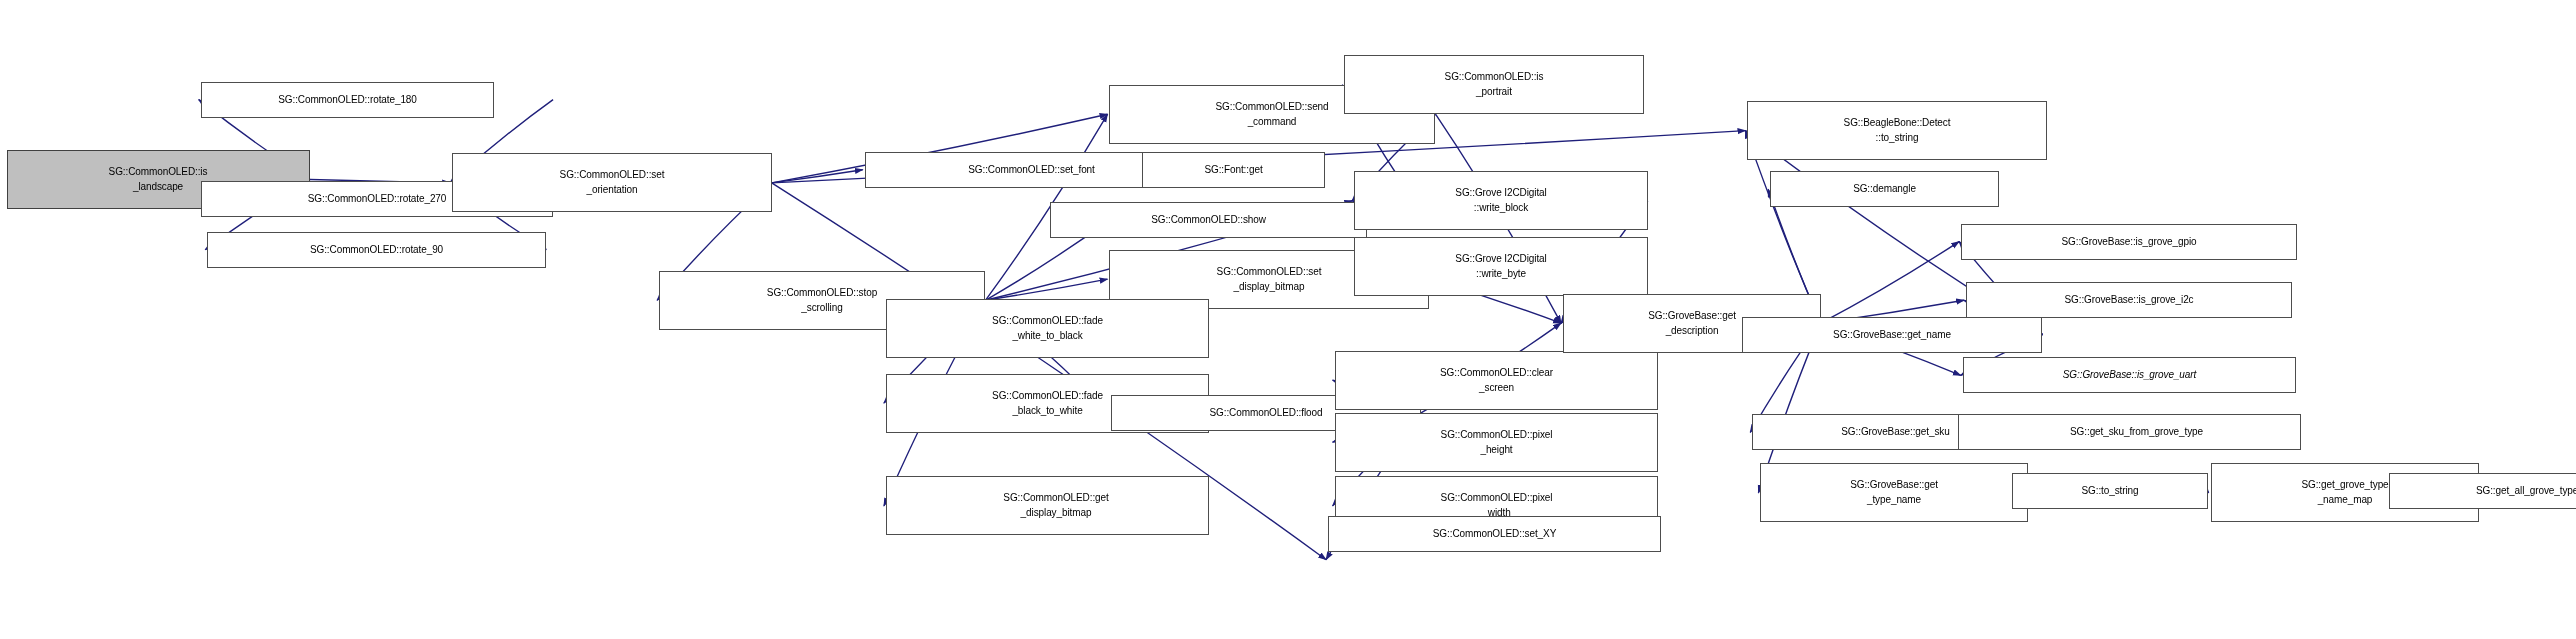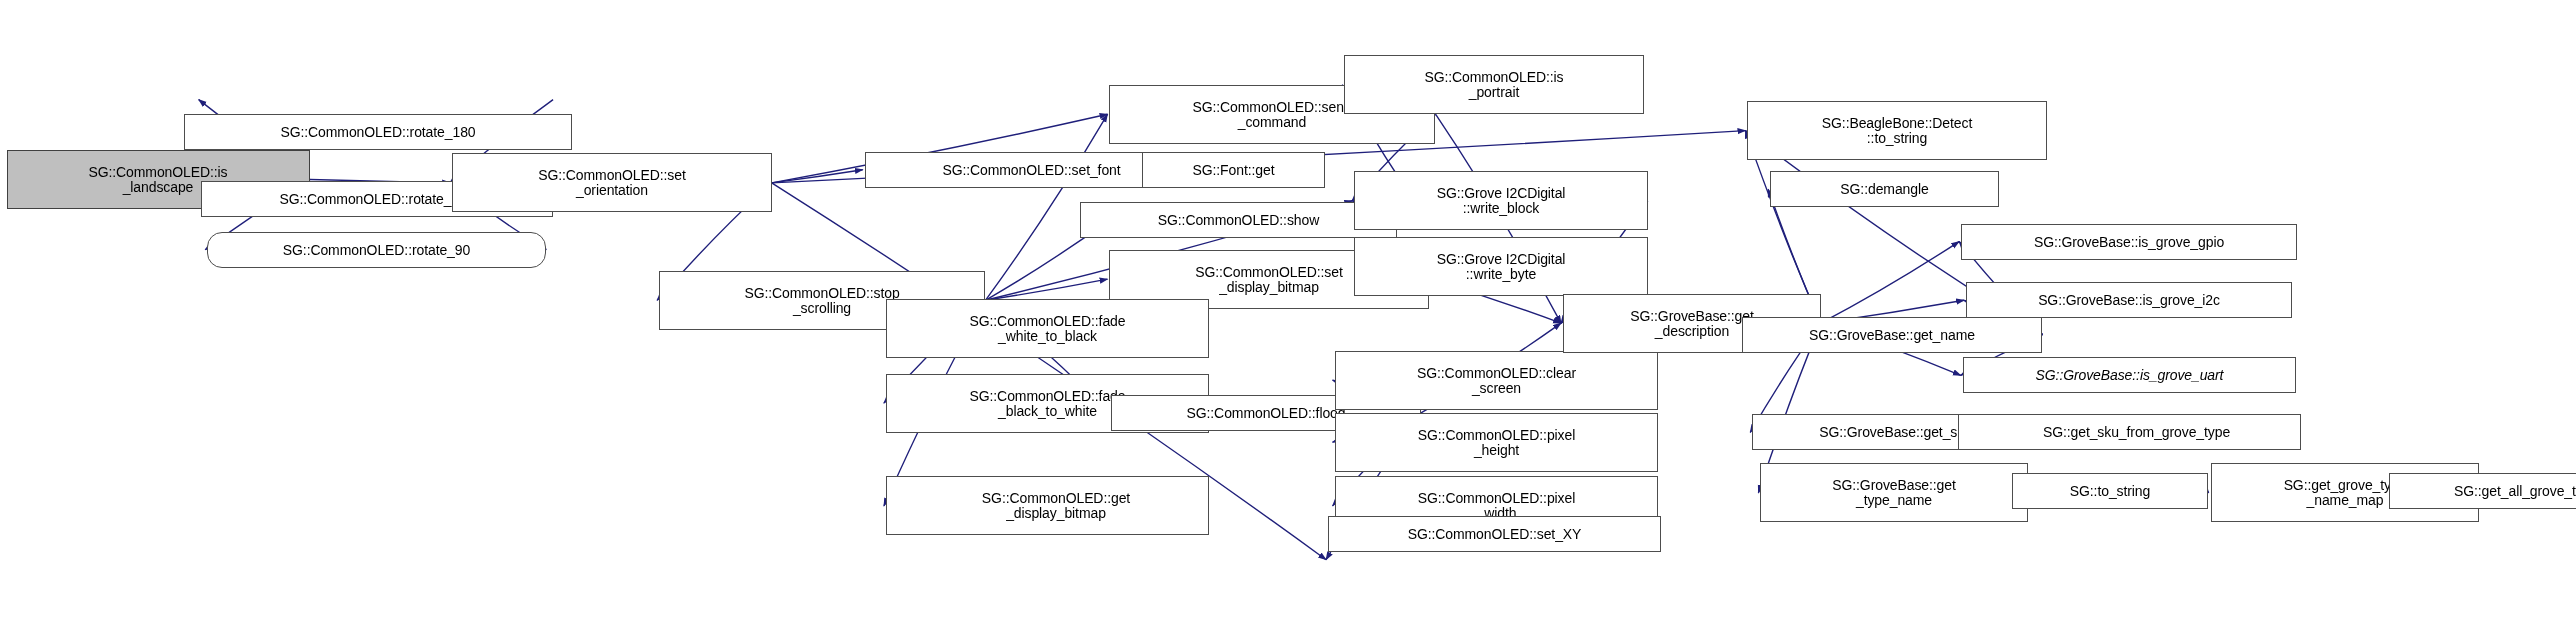--- a/index.html
+++ b/index.html
@@ -1,21 +1,21 @@
 <!DOCTYPE html>
 <html><head>
 <meta charset="utf-8">
 <style>
   html,body{margin:0;padding:0;background:#ffffff;}
   body{font-family:"Liberation Sans",sans-serif;}
   #graph{position:relative;width:2576px;height:640px;background:#ffffff;overflow:hidden;}
   #graph svg{position:absolute;left:0;top:0;width:2576px;height:640px;}
   .node{position:absolute;box-sizing:border-box;border:1px solid #4d4d4d;background:#ffffff;
         display:flex;align-items:center;justify-content:center;text-align:center;
-        font-size:14px;color:#000000;line-height:14.7px;white-space:pre-line;
+        font-size:10px;color:#000000;line-height:14.7px;white-space:pre-line;
         letter-spacing:-0.1px;}
   .node.root{background:#bfbfbf;border:1px solid #404040;}
 </style>
 </head>
 <body>
 
 <div id="graph">
   <svg id="edges" viewBox="0 0 2621 651">
     <defs>
       <marker id="arrow" markerWidth="9" markerHeight="9" refX="8" refY="3.2" orient="auto" markerUnits="userSpaceOnUse">
@@ -71,29 +71,29 @@
         <path d="M 2078.3199999999997,340.29999999999995 Q 1927.0899999999997,247.75499999999997 1775.86,132.8" fill="none" stroke="#1f1f7a" stroke-width="1.4" marker-end="url(#arrow)"></path>
         <path d="M 2075,439.9 Q 2032.5,439.9 1990,439.9" fill="none" stroke="#1f1f7a" stroke-width="1.4" marker-end="url(#arrow)"></path>
         <path d="M 2063.38,501.32 Q 2054.08,500.57964 2044.78,499.65999999999997" fill="none" stroke="#1f1f7a" stroke-width="1.4" marker-end="url(#arrow)"></path>
         <path d="M 2245.98,499.65999999999997 Q 2246.64,500.40036000000003 2247.2999999999997,501.32" fill="none" stroke="#1f1f7a" stroke-width="1.4" marker-end="url(#arrow)"></path>
         <path d="M 2521.54,501.32 Q 2474.89,500.57964 2428.24,499.65999999999997" fill="none" stroke="#1f1f7a" stroke-width="1.4" marker-end="url(#arrow)"></path>
       </g>
   </svg>
   <div id="nodes">
       <div class="node root" style="left: 6.5px; top: 150px; width: 303px; height: 59px;">SG::CommonOLED::is
 _landscape</div>
-      <div class="node" style="left: 184px; top: 82px; width: 388px; height: 36px; margin-top: 32px;">SG::CommonOLED::rotate_180</div>
+      <div class="node" style="left: 201px; top: 82px; width: 293px; height: 36px;">SG::CommonOLED::rotate_180</div>
       <div class="node" style="left: 201px; top: 181px; width: 352px; height: 36px;">SG::CommonOLED::rotate_270</div>
-      <div class="node" style="left: 207px; top: 232px; width: 339px; height: 36px; border-radius: 15px;">SG::CommonOLED::rotate_90</div>
+      <div class="node" style="left: 207px; top: 232px; width: 339px; height: 36px;">SG::CommonOLED::rotate_90</div>
       <div class="node" style="left: 452px; top: 153px; width: 320px; height: 59px;">SG::CommonOLED::set
 _orientation</div>
       <div class="node" style="left: 659px; top: 271px; width: 326px; height: 59px;">SG::CommonOLED::stop
 _scrolling</div>
       <div class="node" style="left: 865px; top: 152px; width: 333px; height: 36px;">SG::CommonOLED::set_font</div>
-      <div class="node" style="left: 1050px; top: 202px; width: 317px; height: 36px; margin-left: 30px;">SG::CommonOLED::show</div>
+      <div class="node" style="left: 1050px; top: 202px; width: 317px; height: 36px;">SG::CommonOLED::show</div>
       <div class="node" style="left: 1109px; top: 85px; width: 326px; height: 59px;">SG::CommonOLED::send
 _command</div>
       <div class="node" style="left: 1142px; top: 152px; width: 183px; height: 36px;">SG::Font::get</div>
       <div class="node" style="left: 1109px; top: 250px; width: 320px; height: 59px;">SG::CommonOLED::set
 _display_bitmap</div>
       <div class="node" style="left: 886px; top: 299px; width: 323px; height: 59px;">SG::CommonOLED::fade
 _white_to_black</div>
       <div class="node" style="left: 886px; top: 374px; width: 323px; height: 59px;">SG::CommonOLED::fade
 _black_to_white</div>
       <div class="node" style="left: 886px; top: 476px; width: 323px; height: 59px; padding-left: 17px;">SG::CommonOLED::get

